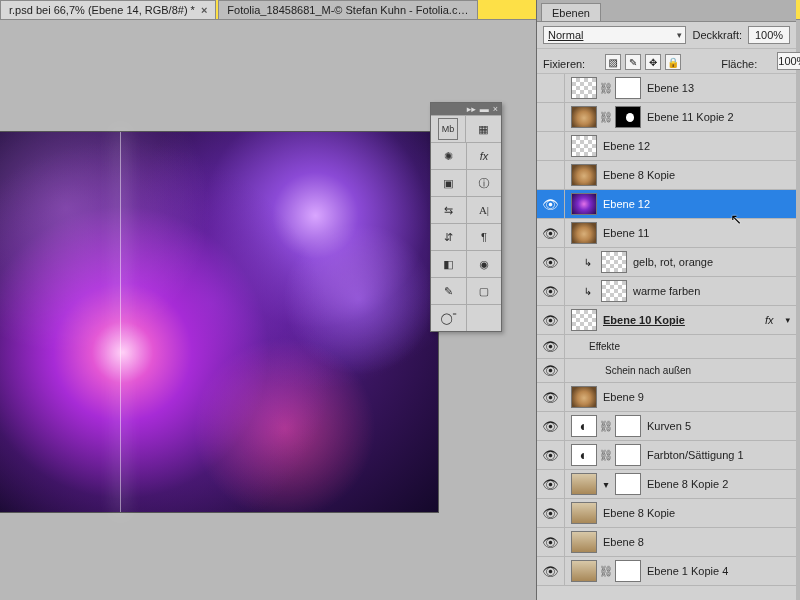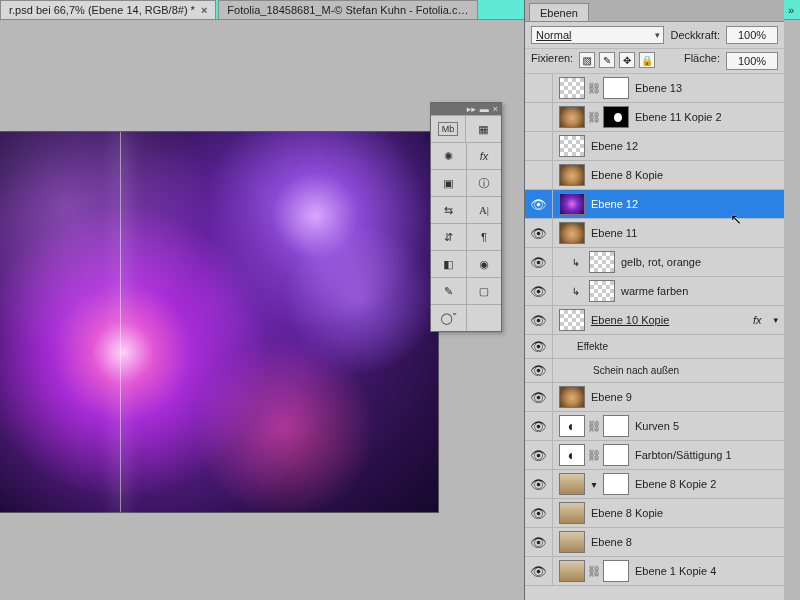--- a/index.html
+++ b/index.html
@@ -1,19 +1,19 @@
 <!DOCTYPE html>
 <html><head>
 <meta charset="utf-8">
 <style>
   * { margin:0; padding:0; box-sizing:border-box; font-family:"Segoe UI",Tahoma,sans-serif; font-size:11px; }
   body { background:#b8b8b8; width:800px; height:600px; overflow:hidden; position:relative; color:#222; }
 
   
-  .tabs { display:flex; align-items:center; height:20px; background:#5eead4; border-bottom:1px solid #888; }
+  .tabs { display:flex; align-items:center; height:20px; background:#fde047; border-bottom:1px solid #888; }
   .tab { display:flex; align-items:center; padding:0 8px; height:100%; background:#d8d8d8; border:1px solid #8a8a8a; border-bottom:none; margin-right:2px; max-width:260px; }
   .tab.inactive { background:#bdbdbd; }
   .tab span.title { white-space:nowrap; overflow:hidden; text-overflow:ellipsis; }
   .tab .close { margin-left:6px; font-weight:bold; color:#555; cursor:pointer; }
   .tab-gutter { flex:1; }
   .tab-menu { padding:0 6px; color:#333; }
 
   
   .workspace { position:absolute; top:22px; left:0; right:260px; bottom:0; background:#b8b8b8; overflow:hidden; }
   .canvas { position:absolute; top:110px; left:0; width:438px; height:380px; background:
@@ -31,30 +31,30 @@
   
   .toolbox { position:absolute; top:80px; left:430px; width:72px; background:#d4d4d4; border:1px solid #6a6a6a; box-shadow:2px 2px 4px rgba(0,0,0,0.25); }
   .toolbox-header { height:12px; background:#6f6f6f; display:flex; justify-content:flex-end; align-items:center; padding:0 3px; gap:4px; }
   .toolbox-header span { color:#ddd; font-size:9px; line-height:1; cursor:pointer; }
   .tool-grid { display:flex; flex-direction:column; }
   .tool-row { display:flex; border-top:1px solid #aaa; }
   .tool-cell { width:36px; height:26px; display:flex; align-items:center; justify-content:center; border-left:1px solid #aaa; cursor:pointer; color:#333; }
   .tool-cell:first-child { border-left:none; }
 
   
-  .panel { position:absolute; top:0; right:16px; width:260px; bottom:0; background:#d2d2d2; border-left:1px solid #6a6a6a; display:flex; flex-direction:column; }
+  .panel { position:absolute; top:0; right:4px; width:260px; bottom:0; background:#d2d2d2; border-left:1px solid #6a6a6a; display:flex; flex-direction:column; }
   .panel-tabstrip { height:22px; background:#b0b0b0; display:flex; align-items:flex-end; padding-left:4px; border-bottom:1px solid #888; }
   .panel-tab { background:#d2d2d2; border:1px solid #8a8a8a; border-bottom:none; padding:3px 10px 2px; font-size:11px; }
 
   .blend-row { display:flex; align-items:center; padding:4px 6px; gap:6px; border-bottom:1px solid #bbb; }
   .blend-select { flex:1; height:18px; background:#f5f5f5; border:1px solid #888; padding:0 18px 0 4px; position:relative; display:flex; align-items:center;text-decoration:underline; }
   .blend-select::after { content:"▾"; position:absolute; right:4px; font-size:9px; color:#444; }
-  .pct-box { width:52px; height:18px; background:#f5f5f5; border:1px solid #888; display:flex; align-items:center; justify-content:center; }
-
-  .lock-row { display:flex; align-items:flex-start; padding:3px 6px; gap:6px; border-bottom:1px solid #bbb; }
+  .pct-box { width:42px; height:18px; background:#f5f5f5; border:1px solid #888; display:flex; align-items:center; justify-content:center; }
+
+  .lock-row { display:flex; align-items:flex-end; padding:3px 6px; gap:20px; border-bottom:1px solid #bbb; }
   .lock-row .icons { display:flex; gap:4px; }
   .lock-row .icons span { width:16px; height:16px; border:1px solid #888; background:#f5f5f5; display:flex; align-items:center; justify-content:center; font-size:10px; cursor:pointer; }
   .lock-row .spacer { flex:1; }
 
   .layers { flex:1; overflow:hidden; }
   .layer { display:flex; align-items:center; height:29px; border-bottom:1px solid #b5b5b5; background:#d2d2d2; padding-right:6px; gap:6px; }
   .layer.selected { background:#2a82e4; color:#fff; }
   .layer.selected .name { color:#fff; }
   .vis { width:28px; height:100%; border-right:1px solid #b5b5b5; display:flex; align-items:center; justify-content:center; font-size:13px; cursor:pointer; }
   .thumbs { display:flex; align-items:center; gap:2px; }
@@ -68,21 +68,21 @@
   .thumb.mask-black::after { content:""; position:absolute; left:40%; top:30%; width:35%; height:45%; background:#fff; border-radius:50%; }
   .thumb.hamster { background:radial-gradient(circle at 50% 55%,#d8b07a 0%,#b9864e 40%,#6a4a28 80%); }
   .thumb.fractal { background:radial-gradient(circle at 50% 50%,#e372e8 0%,#7b2ac8 40%,#2a0a50 100%); }
   .thumb.adj-curves { background:#fff; }
   .thumb.adj-curves::after { content:"◐"; font-size:14px; }
   .thumb.adj-hs { background:#fff; }
   .thumb.adj-hs::after { content:"◐"; font-size:14px; }
   .thumb.catbody { background:linear-gradient(#d8c8a8,#a88858); }
   .mask-arrow { width:14px; text-align:center; font-size:10px; }
   .name { flex:1; white-space:nowrap; overflow:hidden; text-overflow:ellipsis; }
-  .name.underline { text-decoration:underline; }
+  .name.underline { text-decoration:underline;font-weight:bold; }
   .fx { font-style:italic; padding-right:4px; }
   .fx-expand { margin-left:2px; font-size:9px; }
   .indent1 { padding-left:18px; }
   .sublayer { font-size:10px; }
   .link-icon { font-size:11px; color:#555; }
 
   .layer.small { height:24px; }
 
   .cursor { position:absolute; top:211px; right:58px; font-size:14px; color:#000; pointer-events:none; text-shadow:0 0 2px #fff; }
 </style>
@@ -105,21 +105,21 @@
   <div class="canvas"></div>
 
   <div class="toolbox">
     <div class="toolbox-header">
       <span>▸▸</span>
       <span>▬</span>
       <span>×</span>
     </div>
     <div class="tool-grid">
       <div class="tool-row">
-        <div class="tool-cell" style="font-size:9px;border:1px solid #777;width:20px;height:14px;margin:auto;">Mb</div>
+        <div class="tool-cell" style="font-size:9px;border:1px solid #777;width:20px;height:22px;margin:auto;">Mb</div>
         <div class="tool-cell">▦</div>
       </div>
       <div class="tool-row">
         <div class="tool-cell">✺</div>
         <div class="tool-cell" style="font-style:italic;">fx</div>
       </div>
       <div class="tool-row">
         <div class="tool-cell">▣</div>
         <div class="tool-cell">ⓘ</div>
       </div>

